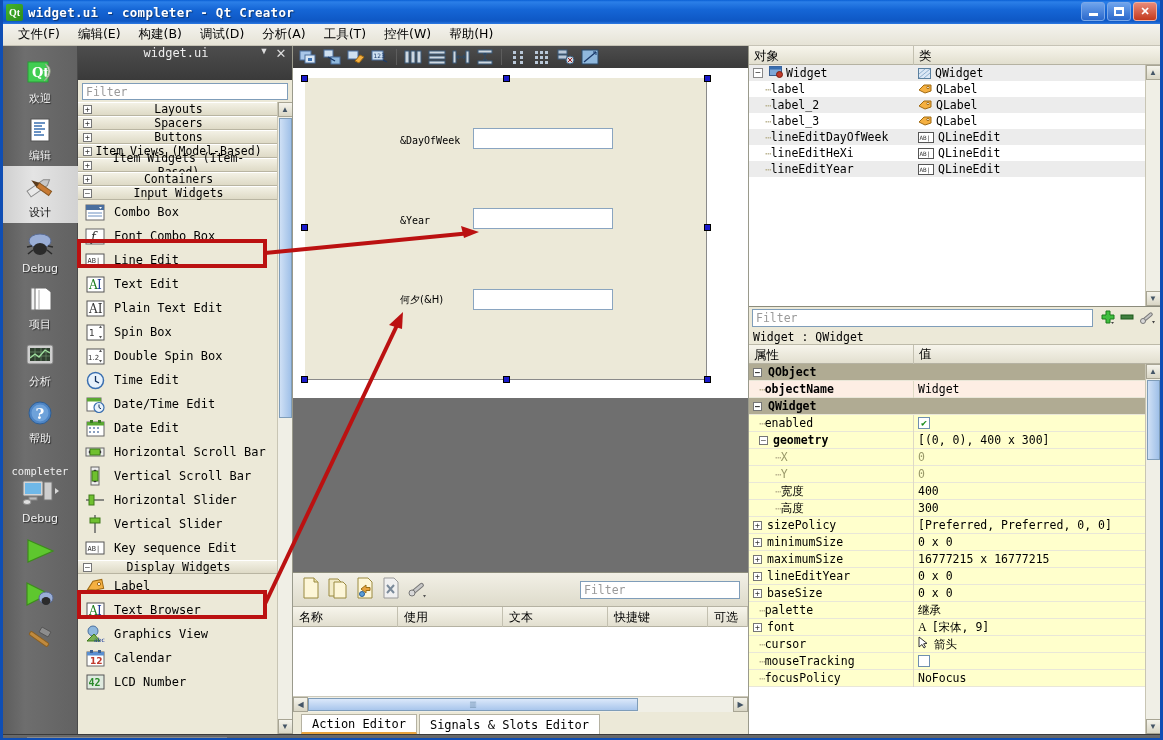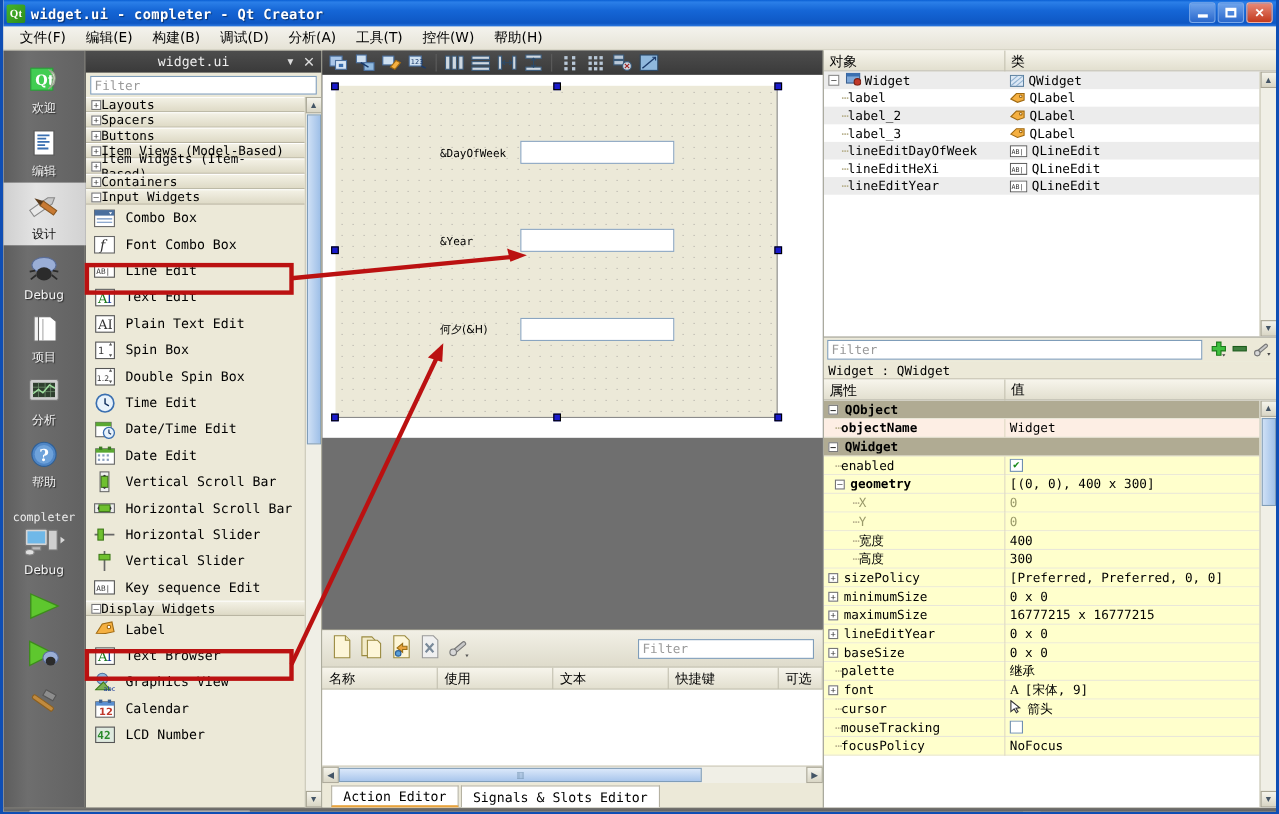--- a/index.html
+++ b/index.html
@@ -95,23 +95,23 @@
   .kit .kicon{ width:40px;height:34px;display:flex;align-items:center;justify-content:center;position:relative;}
   .runbtns{ margin-top:12px; display:flex;flex-direction:column;gap:12px;align-items:center;}
   
   .widgetbox{
     width:215px;
     background:#ece9d8;
     display:flex;flex-direction:column;
     border-right:1px solid #9a9a8c;
   }
   .wb-head{
-    height:20px;
+    height:34px;
     background:linear-gradient(to bottom,#4d4d4d,#3a3a3a);
-    display:flex;align-items:center;
+    display:flex;align-items:flex-start;
     color:#e8e8e8;
     padding:0 2px;
   }
   .wb-head .fname{
     flex:1; text-align:center; font-size:12px;
     font-family:"DejaVu Sans Mono",monospace;
     color:#eee;
   }
   .wb-head .ar{ width:16px;text-align:center;color:#ddd;font-size:9px;}
   .wb-head .cl{ width:18px;text-align:center;color:#ddd;font-size:13px;}
@@ -135,21 +135,21 @@
     border-top:1px solid #fff;
     display:flex;align-items:center;
     font-family:"DejaVu Sans Mono",monospace;
     font-size:11.5px;
     position:relative;
   }
   .grp .exp{
     width:9px;height:9px;border:1px solid #767676;background:#fff;
     margin-left:5px;font-size:8px;line-height:7px;text-align:center;color:#333;
   }
-  .grp .gtitle{ flex:1; padding-right:12px; }
+  .grp .gtitle{ flex:1; text-align:center; padding-right:12px; }
   .witem{
     height:24px; display:flex; align-items:center;
     padding-left:6px; gap:8px;
     font-family:"DejaVu Sans Mono",monospace;
     font-size:12px;
     cursor:default;
   }
   .wicon{ width:22px;height:18px;display:flex;align-items:center;justify-content:center;flex:0 0 22px;}
   .vscroll{
     width:15px; background:#f0efe6; border-left:1px solid #c8c5b4;
@@ -619,38 +619,38 @@
                     <rect x="11" y="12" width="2" height="2"></rect>
                   </g>
                 </svg>
             </span>
             <span>Date Edit</span>
           </div>
 
 
           <div class="witem">
             <span class="wicon">
+              <svg width="20" height="12" viewBox="0 0 20 12">
+                  <rect x="1" y="2" width="18" height="8" fill="#eee" stroke="#666"></rect>
+                  <rect x="5" y="3" width="10" height="6" fill="#6fc02f" stroke="#3f7a1a"></rect>
+                  <path d="M3.5 6 L5 4 L5 8z M16.5 6 L15 4 L15 8z" fill="#333"></path>
+                </svg>
+            </span>
+            <span>Horizontal Scroll Bar</span>
+          </div>
+
+          <div class="witem">
+            <span class="wicon">
               <svg width="12" height="20" viewBox="0 0 12 20">
                   <rect x="2" y="1" width="8" height="18" fill="#eee" stroke="#666"></rect>
                   <rect x="3" y="5" width="6" height="10" fill="#6fc02f" stroke="#3f7a1a"></rect>
                   <path d="M6 3.5 L4 5 L8 5z M6 16.5 L4 15 L8 15z" fill="#333"></path>
                 </svg>
             </span>
             <span>Vertical Scroll Bar</span>
-          </div>
-
-          <div class="witem">
-            <span class="wicon">
-              <svg width="20" height="12" viewBox="0 0 20 12">
-                  <rect x="1" y="2" width="18" height="8" fill="#eee" stroke="#666"></rect>
-                  <rect x="5" y="3" width="10" height="6" fill="#6fc02f" stroke="#3f7a1a"></rect>
-                  <path d="M3.5 6 L5 4 L5 8z M16.5 6 L15 4 L15 8z" fill="#333"></path>
-                </svg>
-            </span>
-            <span>Horizontal Scroll Bar</span>
           </div>
 
           <div class="witem">
             <span class="wicon">
               <svg width="20" height="14" viewBox="0 0 20 14">
                   <path d="M1 7h18" stroke="#666" stroke-width="1.5"></path>
                   <rect x="4" y="2" width="5" height="10" fill="#6fc02f" stroke="#3f7a1a"></rect>
                 </svg>
             </span>
             <span>Horizontal Slider</span>

